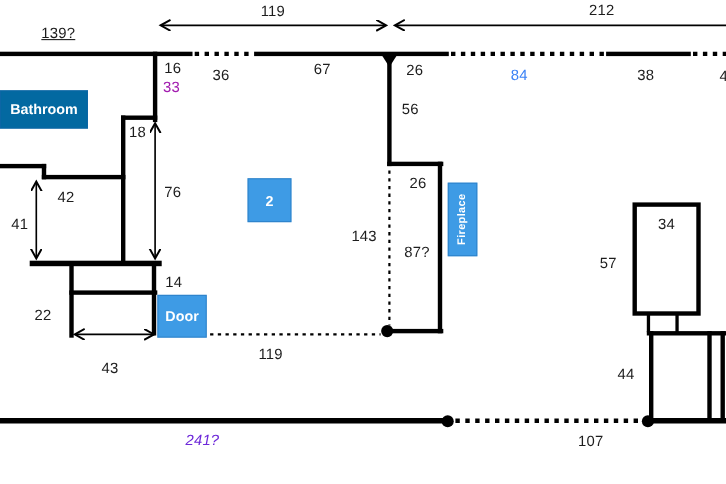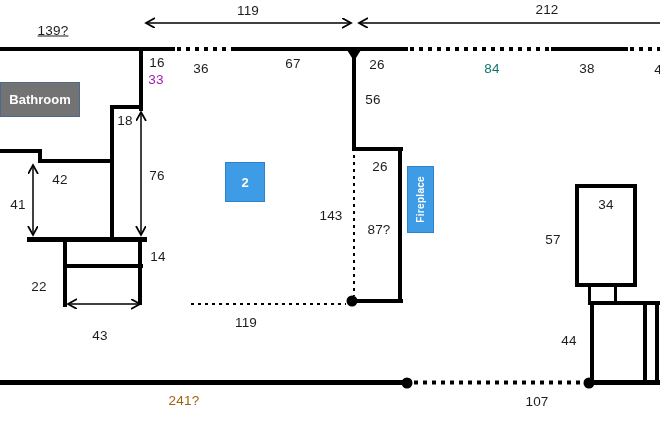--- a/index.html
+++ b/index.html
@@ -89,42 +89,45 @@
       <polygon points="347,50 361,50 354,61" fill="#000000"></polygon>
     </svg>
     <div class="mlabel" style="left: 53px; top: 30px; color: rgb(29, 29, 29); text-decoration: underline;">139?</div>
     <div class="mlabel" style="left: 248px; top: 10px; color: rgb(29, 29, 29);">119</div>
     <div class="mlabel" style="left: 547px; top: 9px; color: rgb(29, 29, 29);">212</div>
     <div class="mlabel" style="left: 157px; top: 62px; color: rgb(29, 29, 29);">16</div>
     <div class="mlabel" style="left: 156px; top: 79px; color: #a21caf;">33</div>
     <div class="mlabel" style="left: 201px; top: 68px; color: rgb(29, 29, 29);">36</div>
     <div class="mlabel" style="left: 293px; top: 63px; color: rgb(29, 29, 29);">67</div>
     <div class="mlabel" style="left: 377px; top: 64px; color: rgb(29, 29, 29);">26</div>
-    <div class="mlabel" style="left: 492px; top: 68px; color: #0f766e;">84</div>
+    <div class="mlabel" style="left: 472px; top: 68px; color: #3b82f6;">84</div>
     <div class="mlabel" style="left: 587px; top: 68px; color: rgb(29, 29, 29);">38</div>
     <div class="mlabel" style="left: 658px; top: 69px; color: rgb(29, 29, 29);">4</div>
     <div class="mlabel" style="left: 373px; top: 99px; color: rgb(29, 29, 29);">56</div>
     <div class="mlabel" style="left: 125px; top: 120px; color: rgb(29, 29, 29);">18</div>
     <div class="mlabel" style="left: 60px; top: 179px; color: rgb(29, 29, 29);">42</div>
     <div class="mlabel" style="left: 18px; top: 204px; color: rgb(29, 29, 29);">41</div>
     <div class="mlabel" style="left: 157px; top: 175px; color: rgb(29, 29, 29);">76</div>
     <div class="mlabel" style="left: 331px; top: 179px; color: rgb(29, 29, 29); margin-top: 36px;">143</div>
     <div class="mlabel" style="left: 380px; top: 166px; color: rgb(29, 29, 29);">26</div>
     <div class="mlabel" style="left: 379px; top: 229px; color: rgb(29, 29, 29);">87?</div>
     <div class="mlabel" style="left: 158px; top: 256px; color: rgb(29, 29, 29);">14</div>
     <div class="mlabel" style="left: 39px; top: 286px; color: rgb(29, 29, 29);">22</div>
     <div class="mlabel" style="left: 100px; top: 324px; color: rgb(29, 29, 29); margin-top: 11px;">43</div>
     <div class="mlabel" style="left: 246px; top: 322px; color: rgb(29, 29, 29);">119</div>
     <div class="mlabel" style="left: 606px; top: 204px; color: rgb(29, 29, 29);">34</div>
     <div class="mlabel" style="left: 553px; top: 239px; color: rgb(29, 29, 29);">57</div>
     <div class="mlabel" style="left: 569px; top: 340px; color: rgb(29, 29, 29);">44</div>
-    <div class="mlabel" style="left: 184px; top: 400px; color: #a16207;">241?</div>
+    <div class="mlabel" style="left: 184px; top: 400px; color: #6d28d9; font-style: italic;">241?</div>
     <div class="mlabel" style="left: 497px; top: 401px; color: rgb(29, 29, 29); margin-left: 40px;">107</div>
-    <div class="chip" style="left: 0px; top: 82px; width: 80px; height: 35px; background: #737373; color: rgb(255, 255, 255);">
+    <div class="chip" style="left: 0px; top: 82px; width: 80px; height: 35px; background: #0369a1; color: rgb(255, 255, 255);">
       <span>Bathroom</span>
     </div>
     <div class="chip" style="left: 225px; top: 162px; width: 40px; height: 40px; background: rgb(62, 155, 229); color: rgb(255, 255, 255);">
       <span>2</span>
+    </div>
+    <div class="chip" style="left: 143px; top: 268px; width: 45px; height: 39px; background: rgb(62, 155, 229); color: rgb(255, 255, 255);">
+      <span>Door</span>
     </div>
     <div class="chip vertical" style="left: 407px; top: 166px; width: 27px; height: 67px; background: rgb(62, 155, 229); color: rgb(255, 255, 255);">
       <span>Fireplace</span>
     </div>
   </div>
 
 </body></html>

